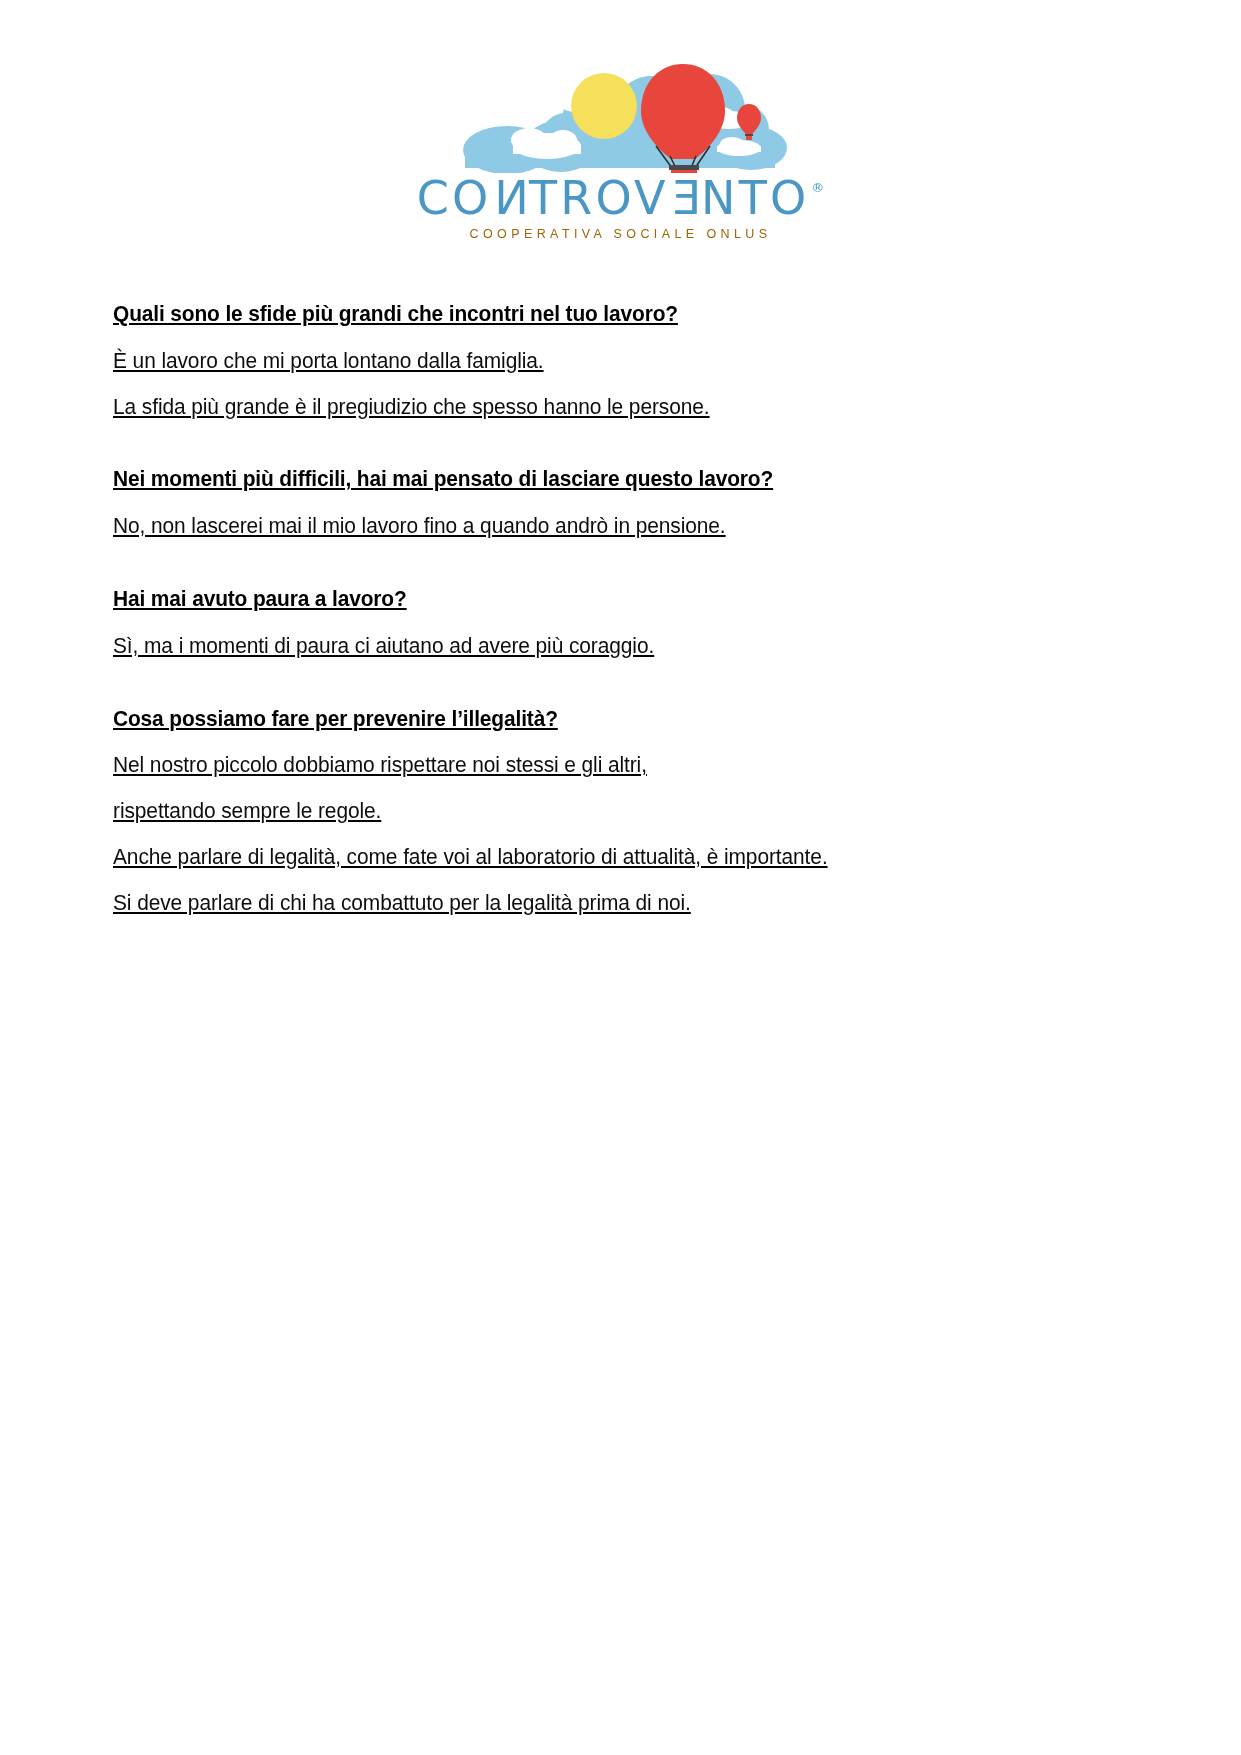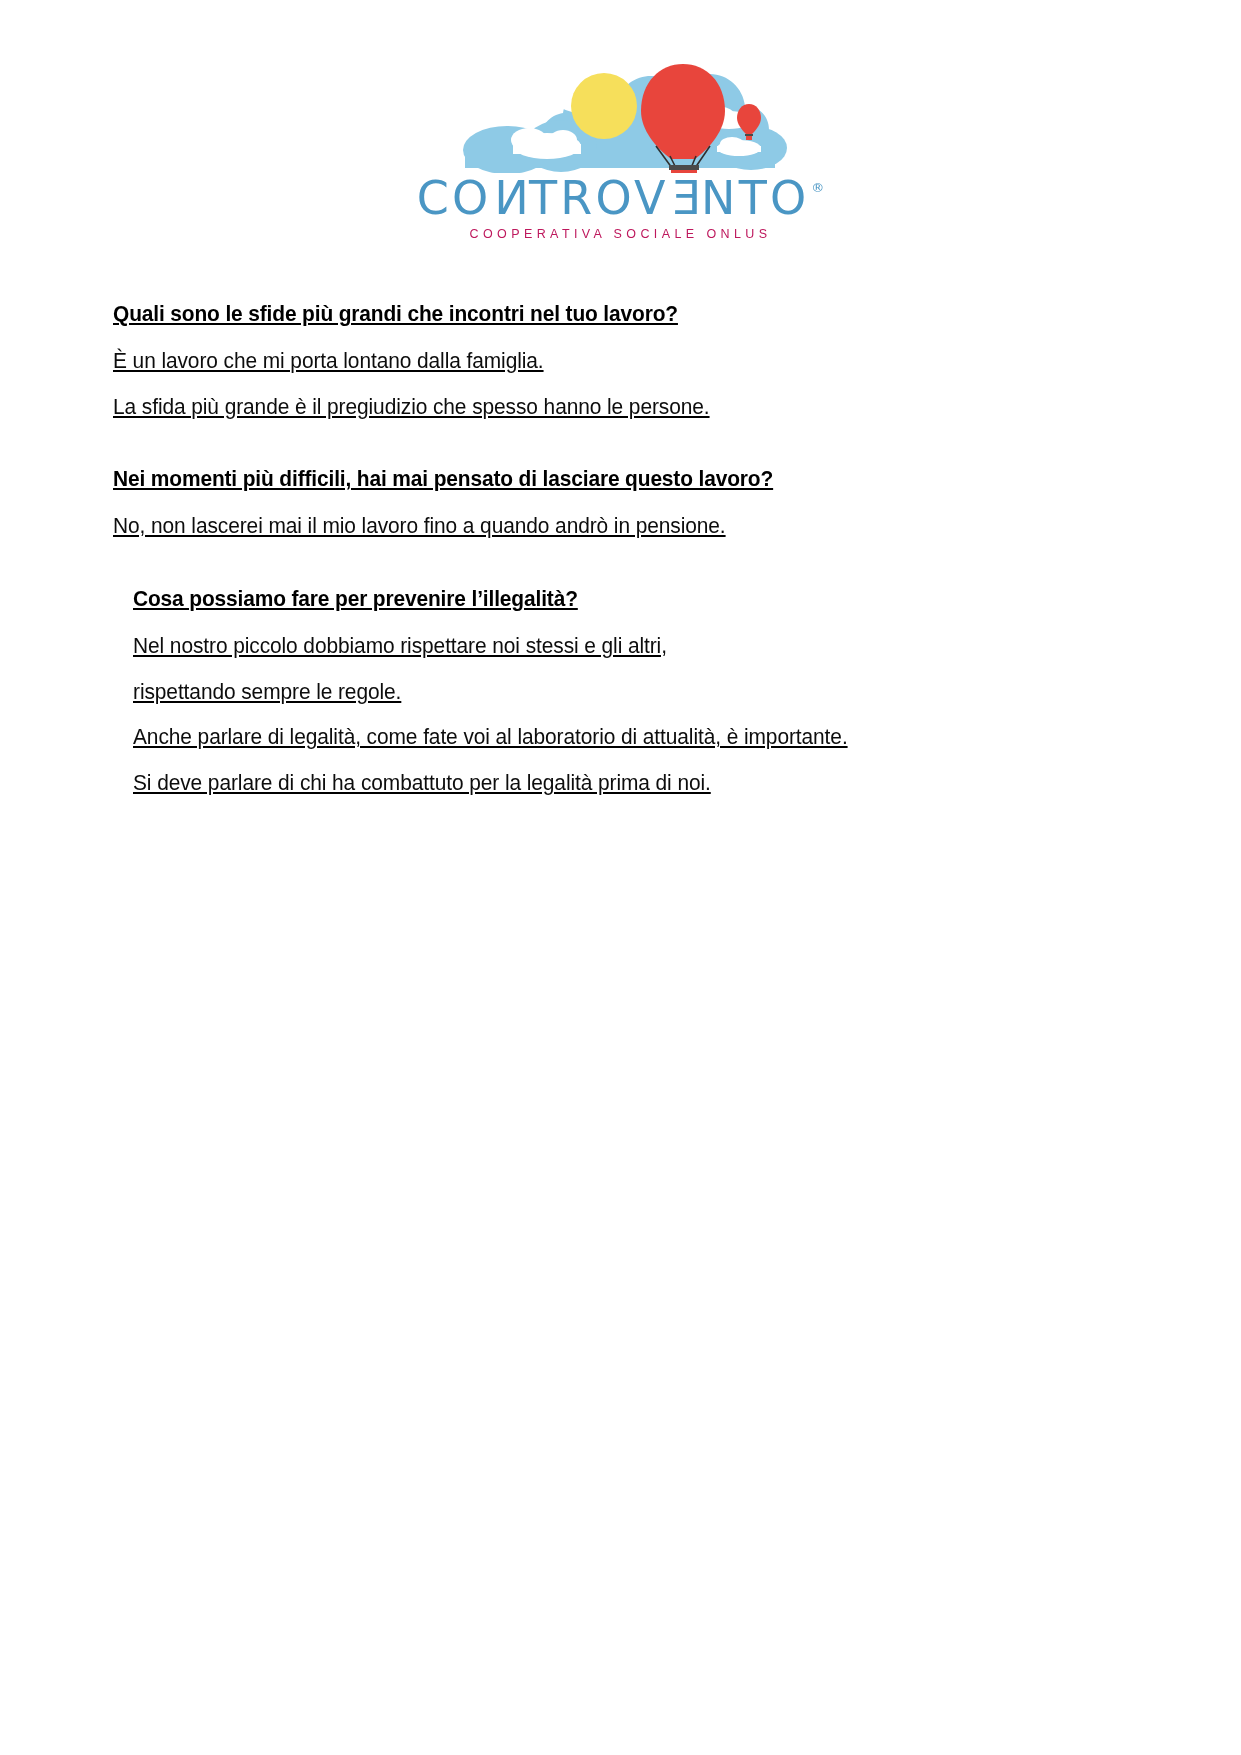--- a/index.html
+++ b/index.html
@@ -61,37 +61,37 @@
     color: #4a96c4;
     line-height: 1;
     margin-top: 6px;
     margin-left: 2px;
   }
   .logo-tagline {
     margin-top: 6px;
     font-family: "Liberation Sans", sans-serif;
     font-size: 12.5px;
     letter-spacing: 4.4px;
-    color: #be185d;
+    color: #a16207;
     white-space: nowrap;
     text-align: center;
   }
 
   
   .content {
     position: absolute;
     left: 113px;
     top: 300px;
     width: 1010px;
   }
   .qa-block {
     margin-bottom: 44px;
     text-decoration: underline;
   }
-  .qa-block:last-child { margin-bottom: 0; margin-left: 20px; }
+  .qa-block:last-child { margin-bottom: 0; }
 
   .question {
     font-family: "Liberation Sans", sans-serif;
     font-weight: bold;
     font-size: 22.5px;
     color: #000000;
     line-height: 1.28;
     letter-spacing: -0.15px;
     margin: 0 0 18px 0;
     transform: scaleX(0.93);
@@ -210,20 +210,24 @@
   <div class="qa-block">
         <p class="question">Quali sono le sfide più grandi che incontri nel tuo lavoro?</p>
         <p class="answer">È un lavoro che mi porta lontano dalla famiglia.</p>
         <p class="answer">La sfida più grande è il pregiudizio che spesso hanno le persone.</p>
       </div>
       <div class="qa-block">
         <p class="question">Nei momenti più difficili, hai mai pensato di lasciare questo lavoro?</p>
         <p class="answer">No, non lascerei mai il mio lavoro fino a quando andrò in pensione.</p>
       </div>
       <div class="qa-block">
+        <p class="question">Hai mai avuto paura a lavoro?</p>
+        <p class="answer">Sì, ma i momenti di paura ci aiutano ad avere più coraggio.</p>
+      </div>
+      <div class="qa-block">
         <p class="question">Cosa possiamo fare per prevenire l’illegalità?</p>
         <p class="answer">Nel nostro piccolo dobbiamo rispettare noi stessi e gli altri,</p>
         <p class="answer">rispettando sempre le regole.</p>
         <p class="answer">Anche parlare di legalità, come fate voi al laboratorio di attualità, è importante.</p>
         <p class="answer">Si deve parlare di chi ha combattuto per la legalità prima di noi.</p>
       </div>
     </div>
 
 </div>
 

